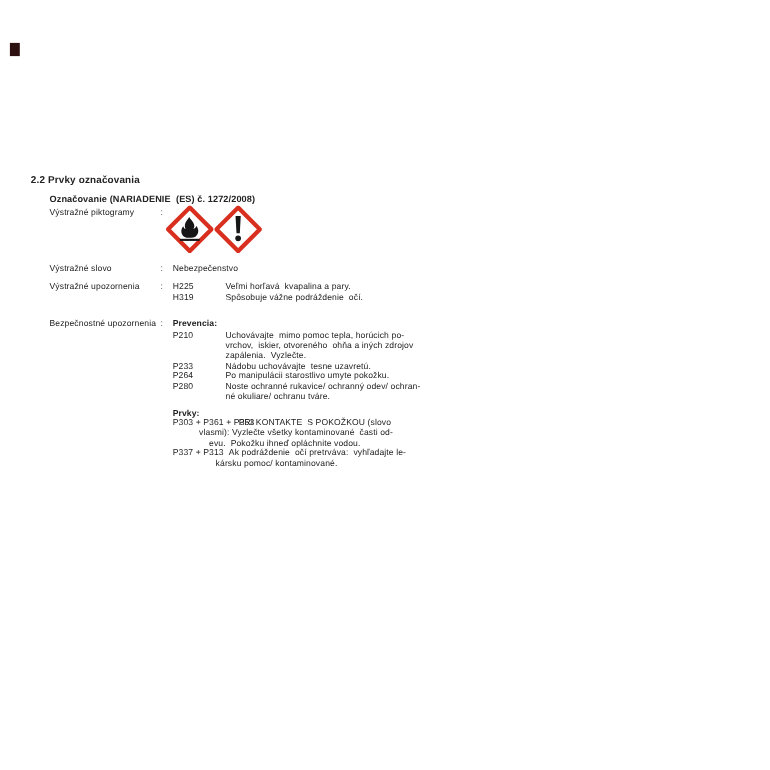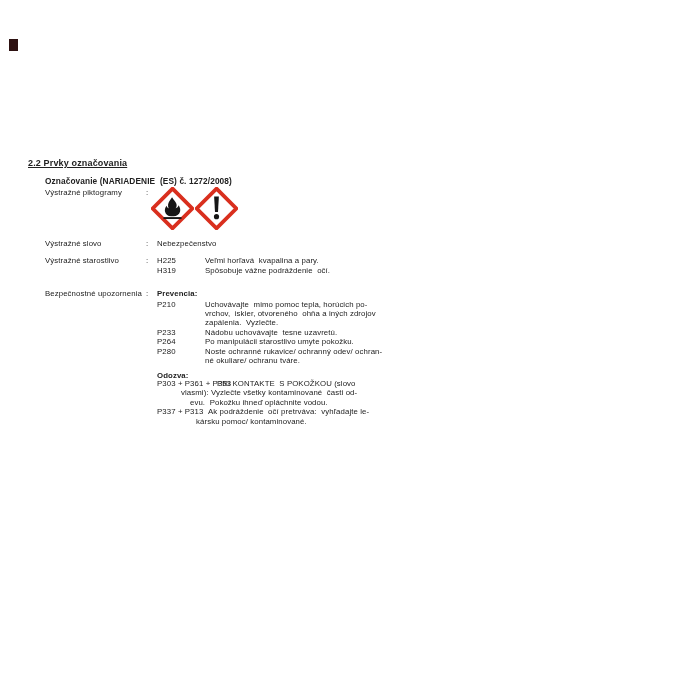--- a/index.html
+++ b/index.html
@@ -11,21 +11,21 @@
   .page{position:absolute;left:0;top:0;width:700px;height:700px;background:var(--page-bg,#fff);}
   .t{
     position:absolute;
     font-size:7.8px;
     line-height:9.4px;
     color:var(--text,#222);
     white-space:pre;
     letter-spacing:0.1px;
   }
   .b{font-weight:bold;}
-  .h1{font-size:9px;letter-spacing:0.15px;text-decoration:underline;}
+  .h1{font-size:9px;letter-spacing:0.15px;}
   .h2{font-size:8.3px;letter-spacing:0.1px;}
   .artifact{
     position:absolute;left:9px;top:39px;width:9px;height:12px;
     background:var(--artifact,#2d1111);
   }
   .picto{position:absolute;top:187px;}
   .picto polygon{fill:#fff;stroke:var(--picto-border,#d92f1e);stroke-width:9;}
   .picto .glyph{fill:var(--picto-glyph,#161616);}
 </style>
 </head>
@@ -51,21 +51,21 @@
   <svg class="picto" style="left:195px" width="43" height="43" viewBox="0 0 100 100">
     <polygon points="50,4 96,50 50,96 4,50"></polygon>
     <path class="glyph" d="M44.5 22 h11 l-2 36 h-7 z"></path>
     <circle class="glyph" cx="50" cy="69" r="6"></circle>
   </svg>
 
   <div class="t" style="left:45px;top:239px">Výstražné slovo</div>
   <div class="t" style="left:146px;top:239px">:</div>
   <div class="t" style="left:157px;top:239px">Nebezpečenstvo</div>
 
-  <div class="t" style="left:45px;top:256px">Výstražné starostlivo</div>
+  <div class="t" style="left:45px;top:256px">Výstražné upozornenia</div>
   <div class="t" style="left:146px;top:256px">:</div>
   <div class="t" style="left:157px;top:256px">H225</div>
   <div class="t" style="left:205px;top:256px">Veľmi horľavá  kvapalina a pary.</div>
   <div class="t" style="left:157px;top:265.5px">H319</div>
   <div class="t" style="left:205px;top:265.5px">Spôsobuje vážne podráždenie  očí.</div>
 
   <div class="t" style="left:45px;top:289px">Bezpečnostné upozornenia</div>
   <div class="t" style="left:146px;top:289px">:</div>
   <div class="t b" style="left:157px;top:289px">Prevencia:</div>
 
@@ -77,21 +77,21 @@
   <div class="t" style="left:157px;top:327.8px">P233</div>
   <div class="t" style="left:205px;top:327.8px">Nádobu uchovávajte  tesne uzavretú.</div>
 
   <div class="t" style="left:157px;top:337.2px">P264</div>
   <div class="t" style="left:205px;top:337.2px">Po manipulácii starostlivo umyte pokožku.</div>
 
   <div class="t" style="left:157px;top:346.6px">P280</div>
   <div class="t" style="left:205px;top:346.6px">Noste ochranné rukavice/ ochranný odev/ ochran-</div>
   <div class="t" style="left:205px;top:356px">né okuliare/ ochranu tváre.</div>
 
-  <div class="t b" style="left:157px;top:371px">Odozva:</div>
+  <div class="t b" style="left:157px;top:371px">Prvky:</div>
 
   <div class="t" style="left:157px;top:379px">P303 + P361 + P353</div>
   <div class="t" style="left:217px;top:379px">PRI KONTAKTE  S POKOŽKOU (slovo</div>
   <div class="t" style="left:181px;top:388.4px">vlasmi): Vyzlečte všetky kontaminované  časti od-</div>
   <div class="t" style="left:190px;top:397.8px">evu.  Pokožku ihneď opláchnite vodou.</div>
 
   <div class="t" style="left:157px;top:407.2px">P337 + P313</div>
   <div class="t" style="left:208px;top:407.2px">Ak podráždenie  očí pretrváva:  vyhľadajte le-</div>
   <div class="t" style="left:196px;top:416.6px">kársku pomoc/ kontaminované.</div>
 

